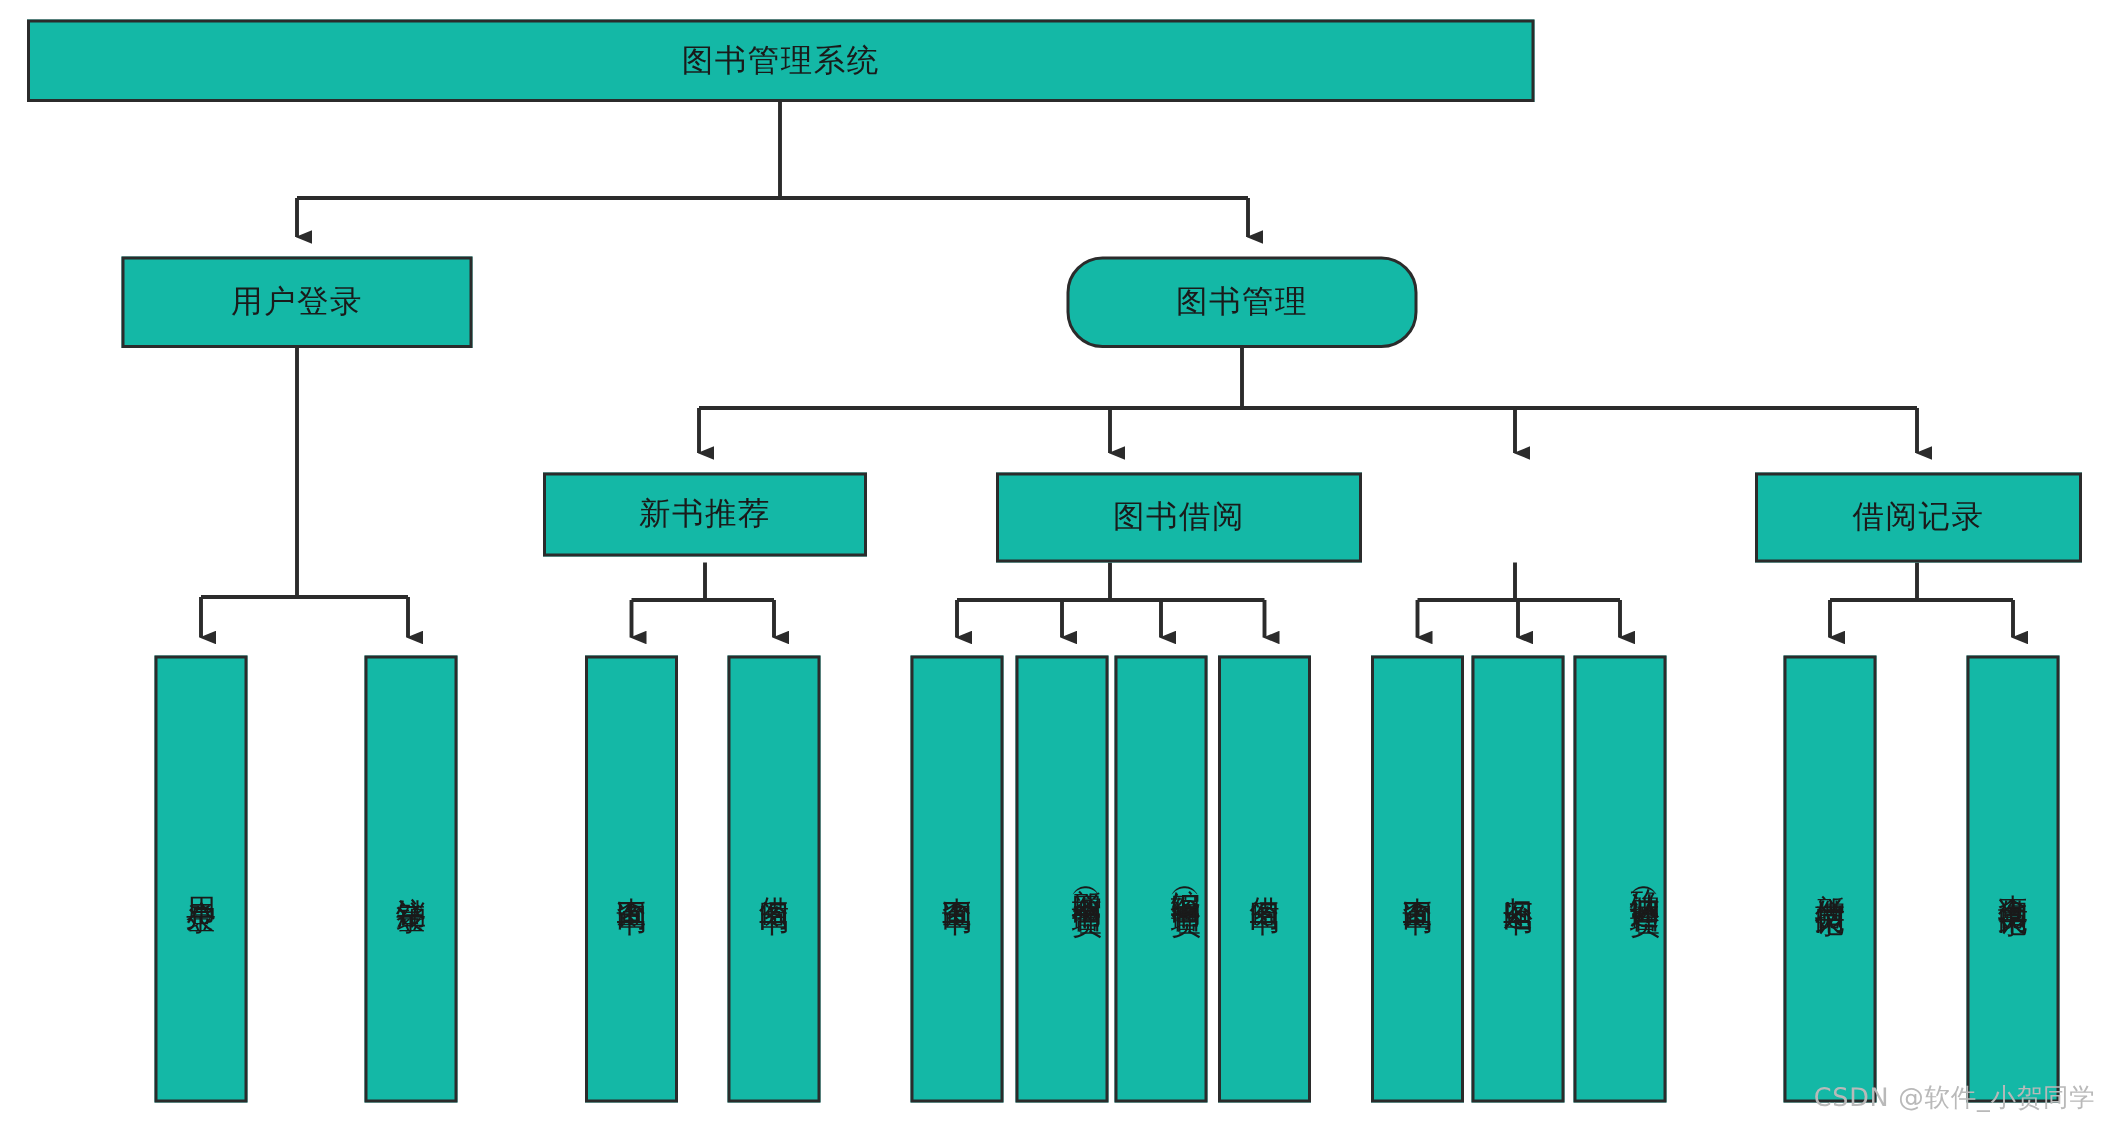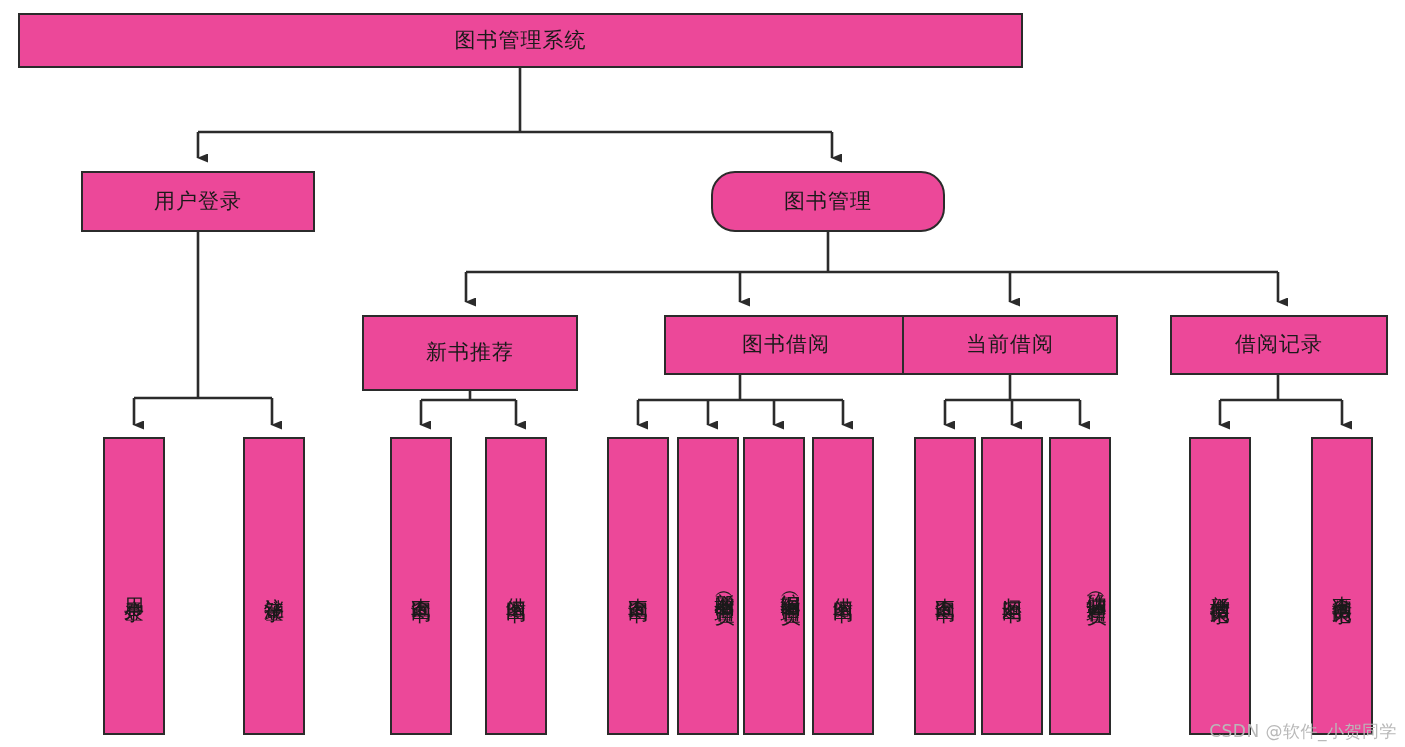--- a/index.html
+++ b/index.html
@@ -14,21 +14,21 @@
     position: relative;
     width: 1405px;
     height: 747px;
     background: #ffffff;
     overflow: hidden;
   }
   .node {
     position: absolute;
     box-sizing: border-box;
     border: 2px solid #2b2b2b;
-    background: #ec4899;
+    background: #14b8a6;
     display: flex;
     align-items: center;
     justify-content: center;
     color: #1a1a1a;
   }
   .node.horiz {
     font-size: 21px;
     letter-spacing: 1px;
     line-height: 1.2;
   }
@@ -125,28 +125,25 @@
     <span class="label">图书管理系统</span>
   </div>
 
   <div class="node horiz" style="left:81px; top:171px; width:234px; height:61px;">
     <span class="label">用户登录</span>
   </div>
   <div class="node horiz" style="left:711px; top:171px; width:234px; height:61px;border-radius:24px;">
     <span class="label">图书管理</span>
   </div>
 
-  <div class="node horiz" style="left:362px; top:315px; width:216px; height:76px;">
+  <div class="node horiz" style="left:362px; top:315px; width:216px; height:56px;">
     <span class="label">新书推荐</span>
   </div>
   <div class="node horiz" style="left:664px; top:315px; width:244px; height:60px;">
     <span class="label">图书借阅</span>
-  </div>
-  <div class="node horiz" style="left:902px; top:315px; width:216px; height:60px;">
-    <span class="label">当前借阅</span>
   </div>
   <div class="node horiz" style="left:1170px; top:315px; width:218px; height:60px;text-align:right;">
     <span class="label">借阅记录</span>
   </div>
 
   <div class="node vert" style="left:103px; top:437px; width:62px; height:298px; align-items:center;">
     <span class="label">用户登录</span>
   </div>
   <div class="node vert" style="left:243px; top:437px; width:62px; height:298px; align-items:center;">
     <span class="label">注销登录</span>

